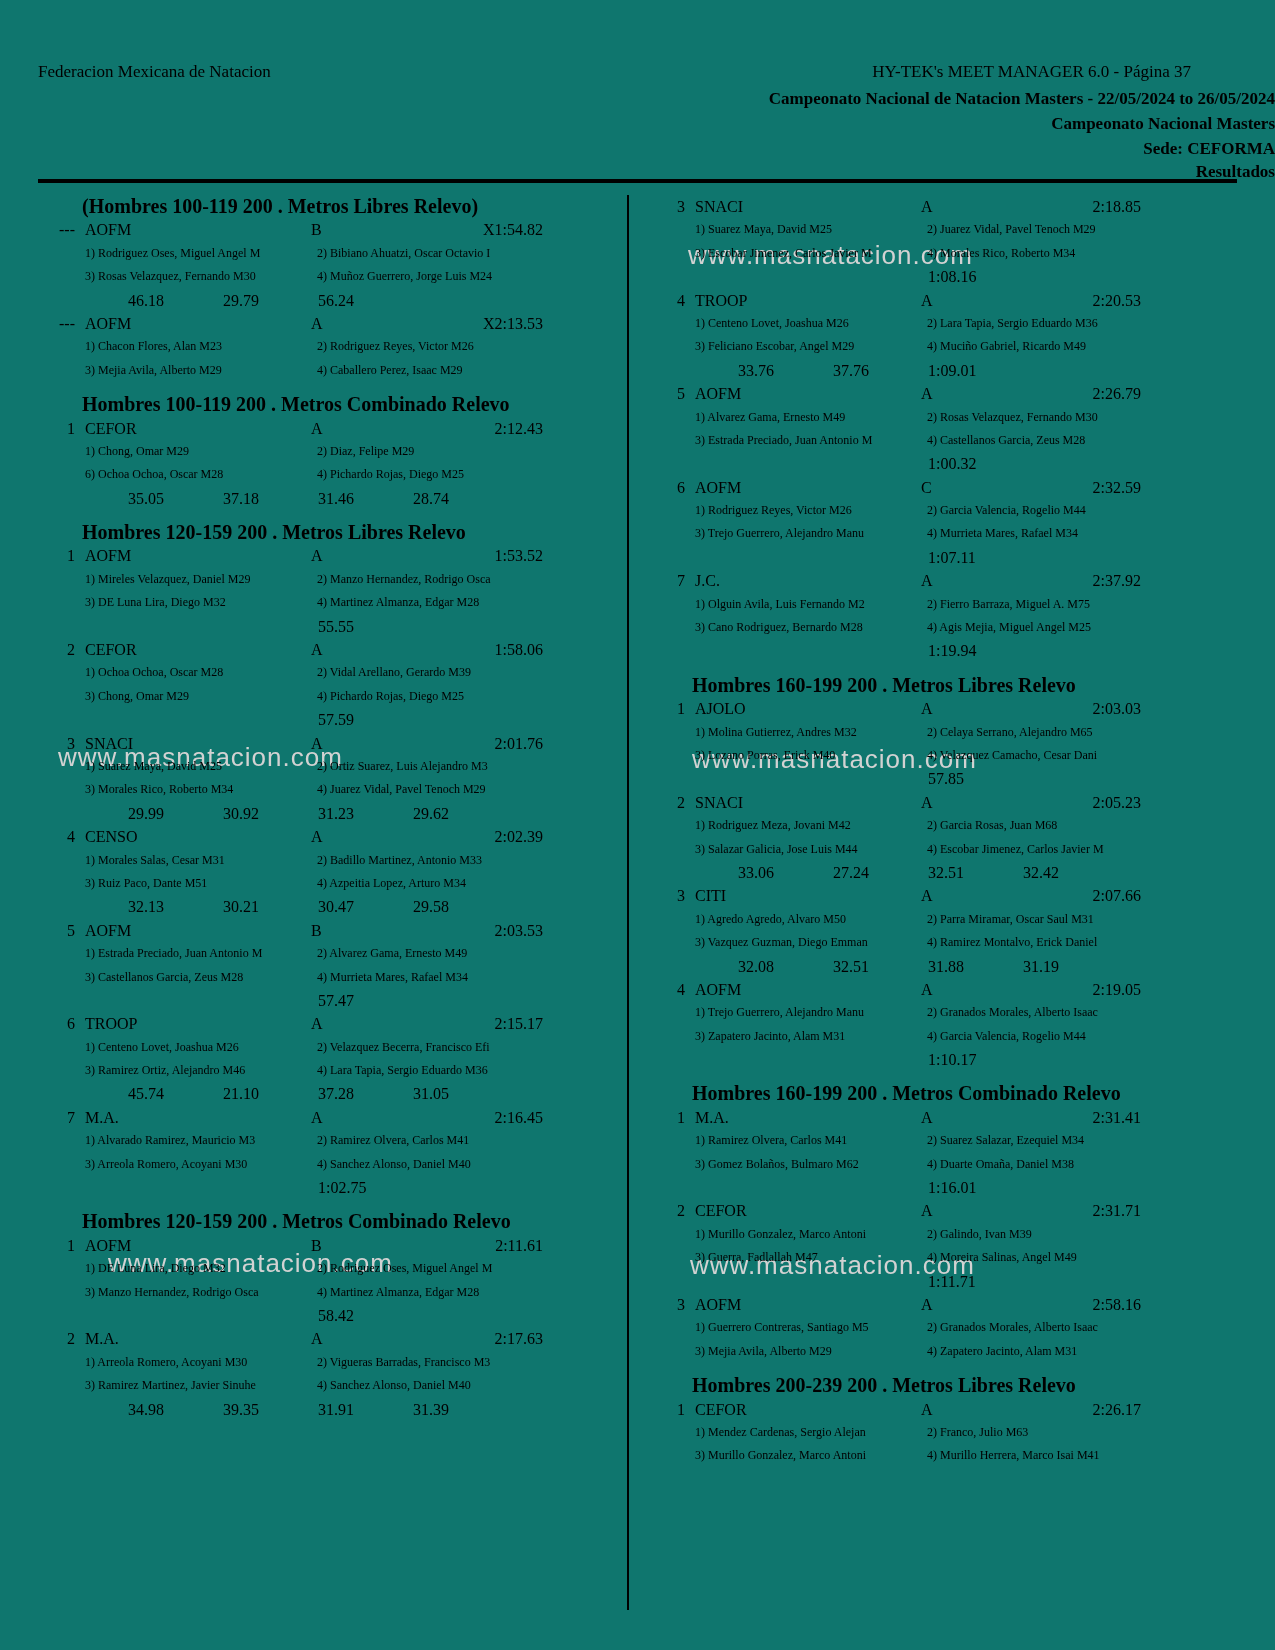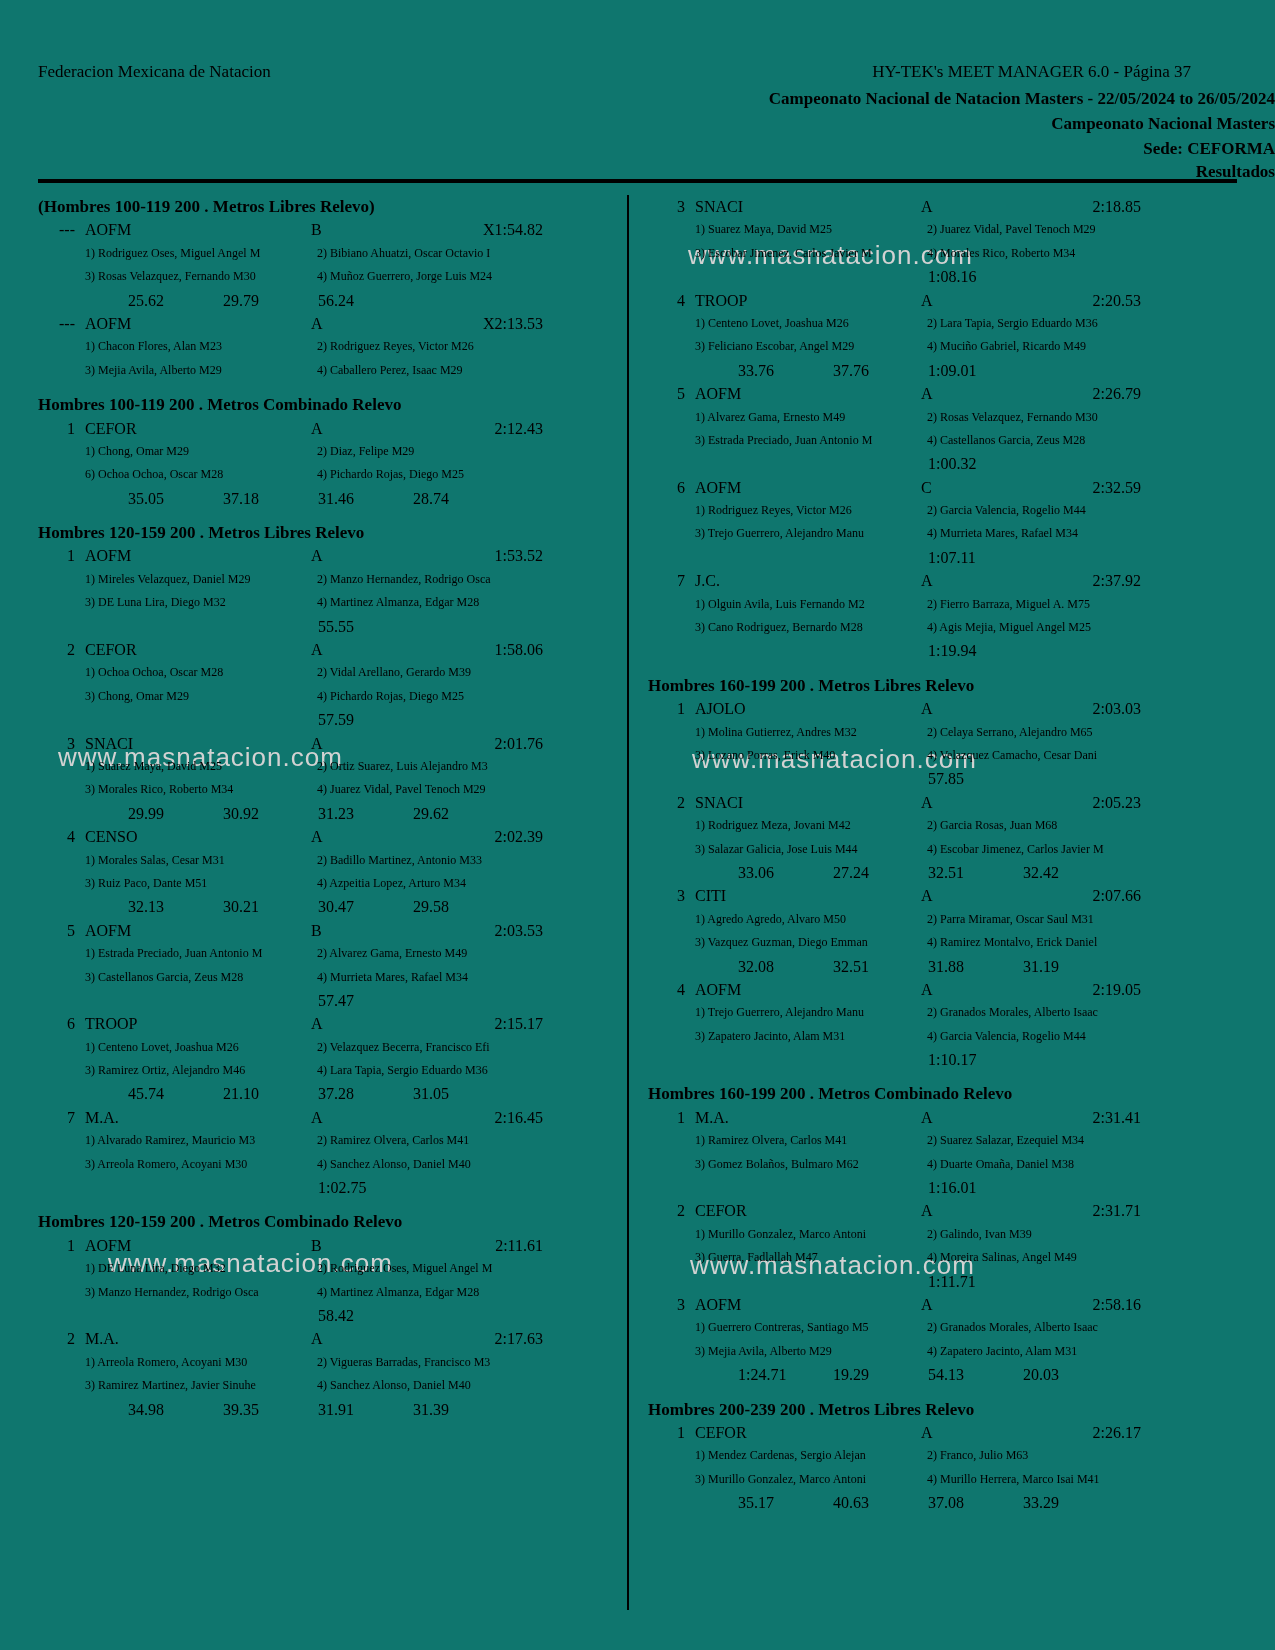--- a/index.html
+++ b/index.html
@@ -11,22 +11,22 @@
   .t1{top:89px;} .t2{top:114px;} .t3{top:139px;} .t4{top:162px;}
   .rule{position:absolute;left:38px;right:38px;top:179px;height:4px;background:#000;}
   .wm{position:absolute;z-index:0;color:#d2d2d2;font-family:"Liberation Sans","DejaVu Sans",sans-serif;
       font-size:26px;letter-spacing:1px;white-space:nowrap;}
   .wm1{left:58px;top:742px;} .wm2{left:688px;top:240px;} .wm3{left:108px;top:1248px;}
   .wm4{left:692px;top:744px;} .wm5{left:690px;top:1250px;}
   .cols{position:absolute;left:38px;top:183px;width:1199px;height:1427px;display:flex;z-index:1;
         padding-top:12px;box-sizing:border-box;}
   .colL{width:589px;flex:none;}
   .colR{flex:1;border-left:2px solid #000;padding-left:19px;min-width:0;}
-  .section{font-weight:bold;font-size:17px;line-height:23.4px;height:23.4px;margin-top:11px;
-           white-space:nowrap;overflow:hidden;}
+  .section{font-weight:bold;font-size:20px;line-height:23.4px;height:23.4px;margin-top:11px;
+           white-space:nowrap;overflow:hidden;margin-left:44px;}
   .colL .group:first-child .section{margin-top:0;}
   .ehead,.sw,.splits{width:505px;}
   .colR .ehead,.colR .sw,.colR .splits{width:493px;}
   .ehead{position:relative;height:23.4px;line-height:23.4px;font-size:16px;}
   .place{position:absolute;left:0;width:37px;text-align:right;}
   .team{position:absolute;left:47px;white-space:nowrap;}
   .letter{position:absolute;left:273px;}
   .time{position:absolute;right:0;white-space:nowrap;}
   .sw{display:flex;height:23.4px;line-height:23.4px;font-size:12px;}
   .s1{margin-left:47px;width:232px;overflow:hidden;white-space:nowrap;flex:none;}
@@ -65,21 +65,21 @@
           </div>
           <div class="sw">
             <span class="s1">1) Rodriguez Oses, Miguel Angel M</span>
             <span class="s2">2) Bibiano Ahuatzi, Oscar Octavio I</span>
           </div>
           <div class="sw">
             <span class="s1">3) Rosas Velazquez, Fernando M30</span>
             <span class="s2">4) Muñoz Guerrero, Jorge Luis M24</span>
           </div>
           <div class="splits">
-            <span class="sc">25.62</span>
+            <span class="sc">46.18</span>
             <span class="sc">29.79</span>
             <span class="sc">56.24</span>
             <span class="sc"></span>
           </div>
           <div class="ehead">
             <span class="place">---</span>
             <span class="team">AOFM</span>
             <span class="letter">A</span>
             <span class="time">X2:13.53</span>
           </div>
@@ -537,45 +537,33 @@
             <span class="time">2:58.16</span>
           </div>
           <div class="sw">
             <span class="s1">1) Guerrero Contreras, Santiago M5</span>
             <span class="s2">2) Granados Morales, Alberto Isaac</span>
           </div>
           <div class="sw">
             <span class="s1">3) Mejia Avila, Alberto M29</span>
             <span class="s2">4) Zapatero Jacinto, Alam M31</span>
           </div>
-          <div class="splits">
-            <span class="sc">1:24.71</span>
-            <span class="sc">19.29</span>
-            <span class="sc">54.13</span>
-            <span class="sc">20.03</span>
-          </div>
         </div>
         <div class="group">
           <div class="section">Hombres 200-239 200 . Metros Libres Relevo</div>
           <div class="ehead">
             <span class="place">1</span>
             <span class="team">CEFOR</span>
             <span class="letter">A</span>
             <span class="time">2:26.17</span>
           </div>
           <div class="sw">
             <span class="s1">1) Mendez Cardenas, Sergio Alejan</span>
             <span class="s2">2) Franco, Julio M63</span>
           </div>
           <div class="sw">
             <span class="s1">3) Murillo Gonzalez, Marco Antoni</span>
             <span class="s2">4) Murillo Herrera, Marco Isai M41</span>
-          </div>
-          <div class="splits">
-            <span class="sc">35.17</span>
-            <span class="sc">40.63</span>
-            <span class="sc">37.08</span>
-            <span class="sc">33.29</span>
           </div>
         </div>
       </div>
   </div>
 </div>
 
 </body></html>

